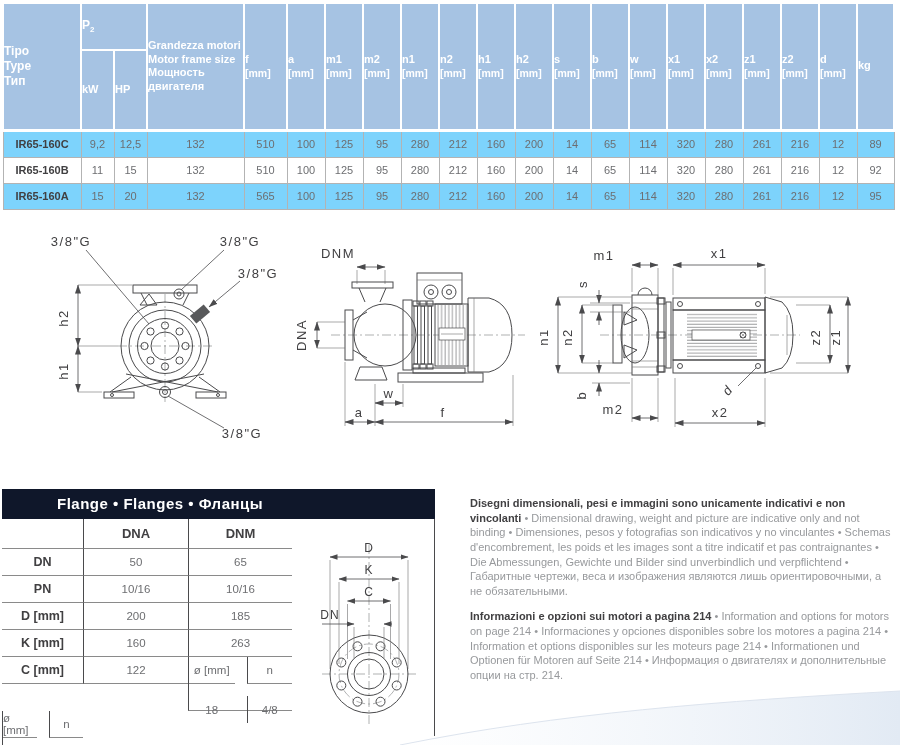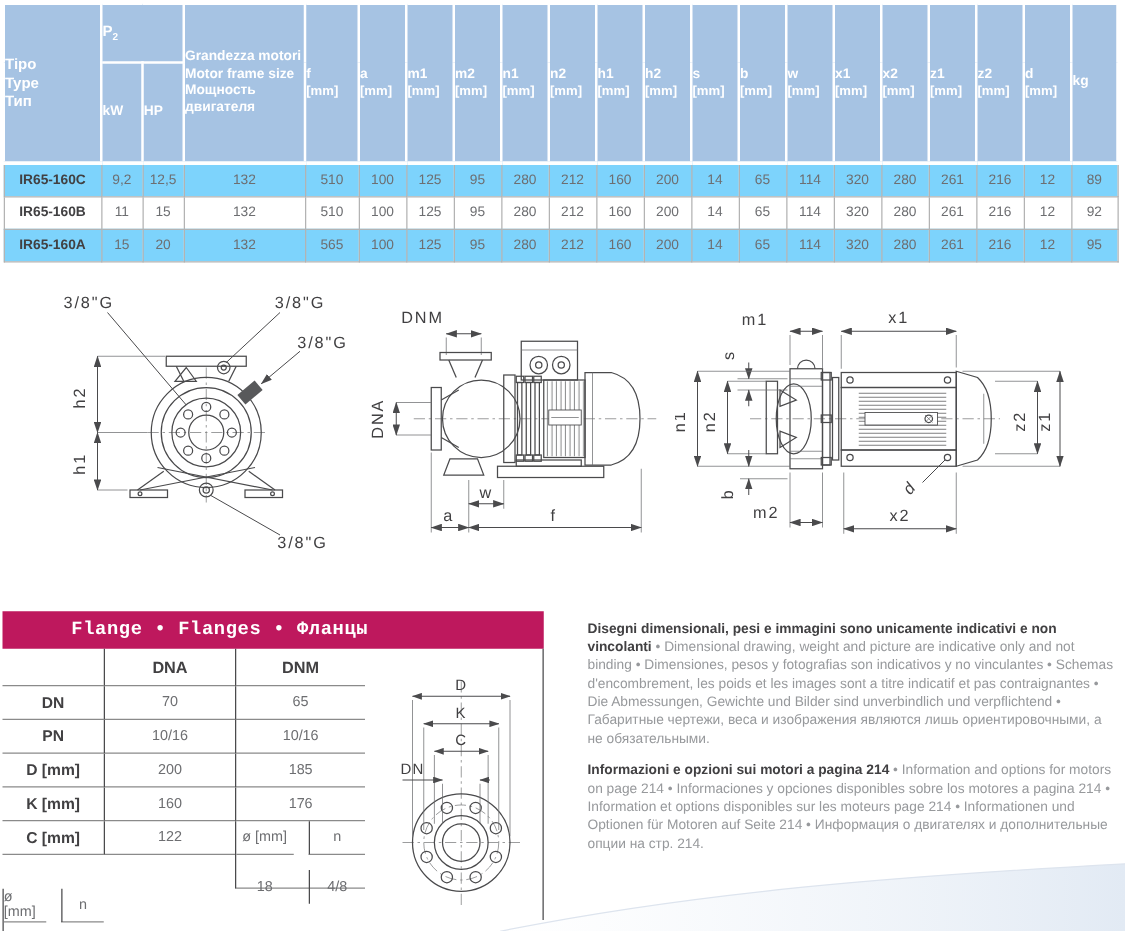--- a/index.html
+++ b/index.html
@@ -24,22 +24,22 @@
   svg text{font-family:"Liberation Sans",sans-serif;}
   .dlab{font-size:13px;fill:#414042;letter-spacing:1.5px;}
   .dlab2{font-size:12px;fill:#414042;letter-spacing:1px;}
   .thin{stroke:#6e6f71;stroke-width:0.6;fill:none;}
   .line{stroke:#4a4a4c;stroke-width:1;fill:none;}
   .dim{stroke:#4a4a4c;stroke-width:0.8;fill:none;}
   .cl{stroke:#7b7c7e;stroke-width:0.6;fill:none;stroke-dasharray:9 3 2 3;}
 
   
   .flange{position:absolute;left:2px;top:489px;width:433px;}
-  .flange-band{height:30px;background:#be185d;color:#fff;font-weight:bold;font-size:15px;
-               line-height:30px;padding-left:55px;box-sizing:border-box;letter-spacing:0.5px;font-family:Liberation Mono, monospace;}
+  .flange-band{height:30px;background:#0f172a;color:#fff;font-weight:bold;font-size:15px;
+               line-height:30px;padding-left:55px;box-sizing:border-box;letter-spacing:0.5px;}
   .flange-body{display:flex;border-bottom:1px solid #8a8a8a;}
   .ft{width:290px;display:grid;grid-template-columns:81px 105px 104px;}
   .ft .c{display:flex;align-items:center;justify-content:center;border-bottom:1px solid #8a8a8a;box-sizing:border-box;}
   .ft .hd{font-weight:bold;color:#414042;font-size:13px;height:30px;}
   .ft .lb{font-weight:bold;color:#414042;font-size:12.5px;height:27px;}
   .ft .vl{color:#6d6e71;font-size:11.5px;height:27px;}
   .ft .bl{border-left:1px solid #4a4a4c;}
   .ft .holes-label{flex-direction:column;line-height:1.25;font-size:11.5px;height:54px;}
   .ft .sub{display:grid;grid-template-columns:1fr 1fr;grid-template-rows:27px 27px;height:54px;
            border-bottom:1px solid #8a8a8a;box-sizing:border-box;gap:12px;}
@@ -438,34 +438,34 @@
 
   <div class="flange">
     <div class="flange-band">Flange • Flanges • Фланцы</div>
     <div class="flange-body">
       <div class="ft">
         <div class="c hd"></div>
         <div class="c hd bl">DNA</div>
         <div class="c hd bl">DNM</div>
 
         <div class="c lb">DN</div>
-        <div class="c vl bl">70</div>
+        <div class="c vl bl">50</div>
         <div class="c vl bl">65</div>
 
         <div class="c lb">PN</div>
         <div class="c vl bl">10/16</div>
         <div class="c vl bl">10/16</div>
 
         <div class="c lb">D [mm]</div>
         <div class="c vl bl">200</div>
         <div class="c vl bl">185</div>
 
         <div class="c lb">K [mm]</div>
         <div class="c vl bl">160</div>
-        <div class="c vl bl">176</div>
+        <div class="c vl bl">263</div>
 
         <div class="c lb">C [mm]</div>
         <div class="c vl bl">122</div>
 
         <div class="sub bl">
           <div class="t">ø [mm]</div>
           <div class="t r">n</div>
           <div>18</div>
           <div class="r">4/8</div>
         </div>

